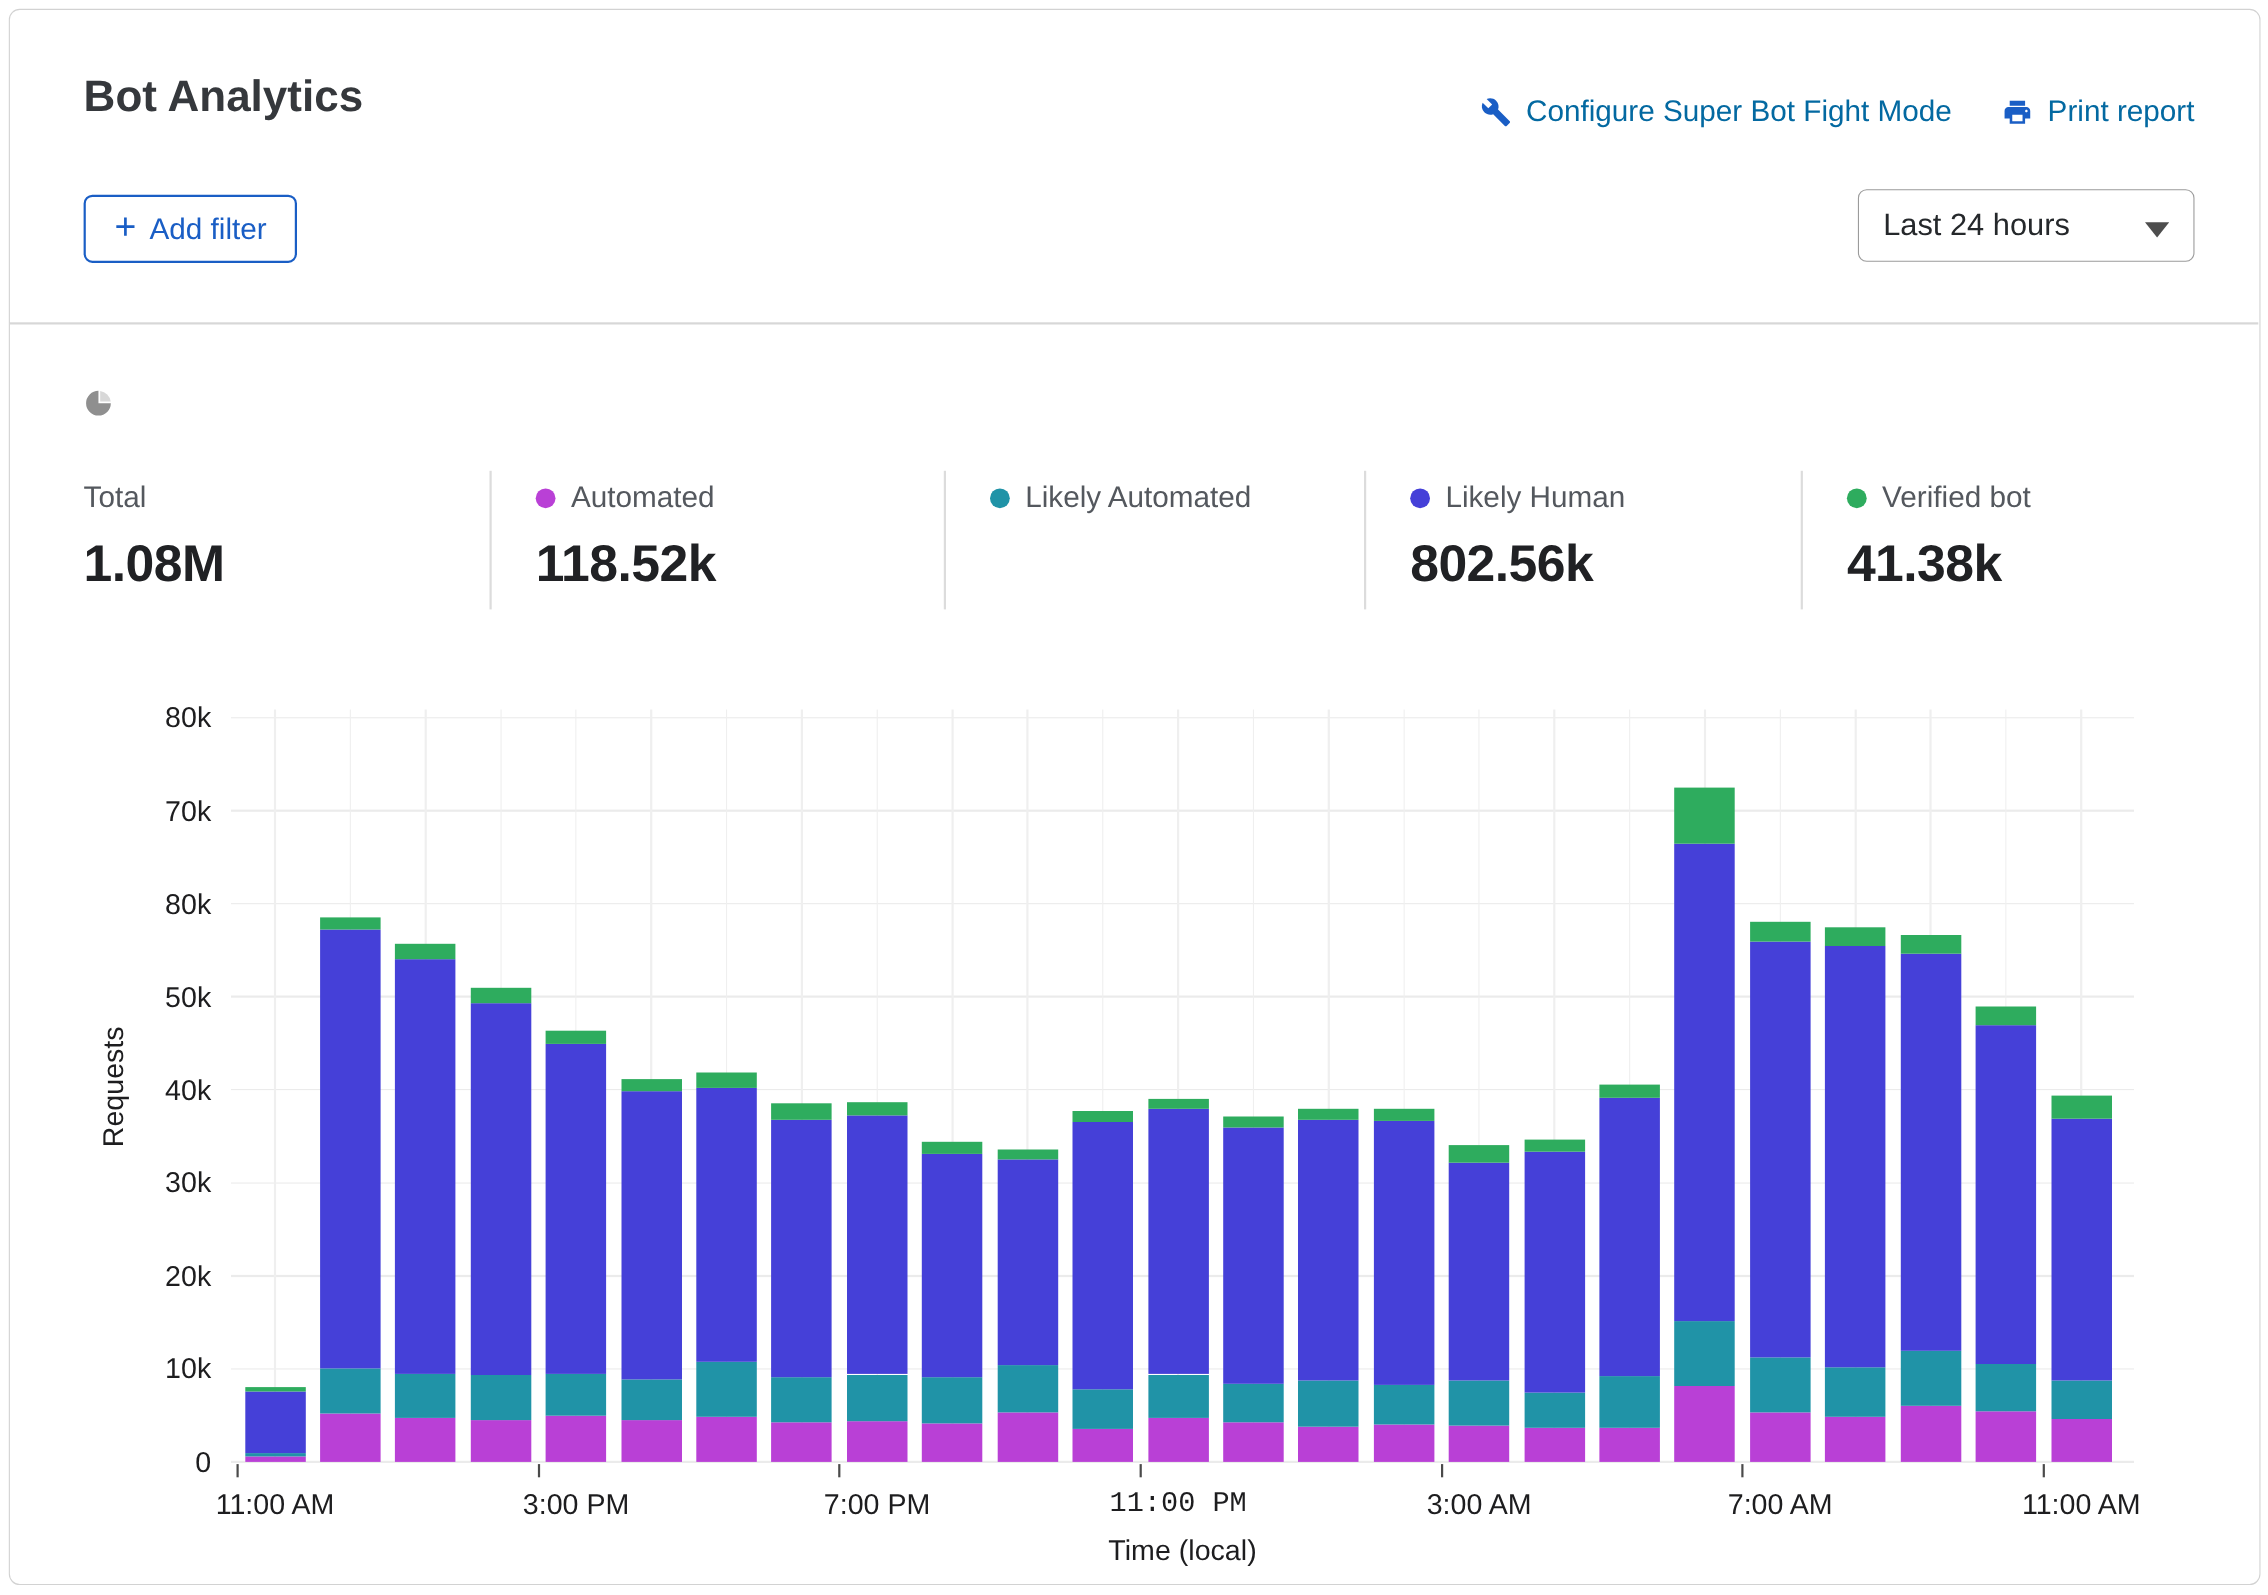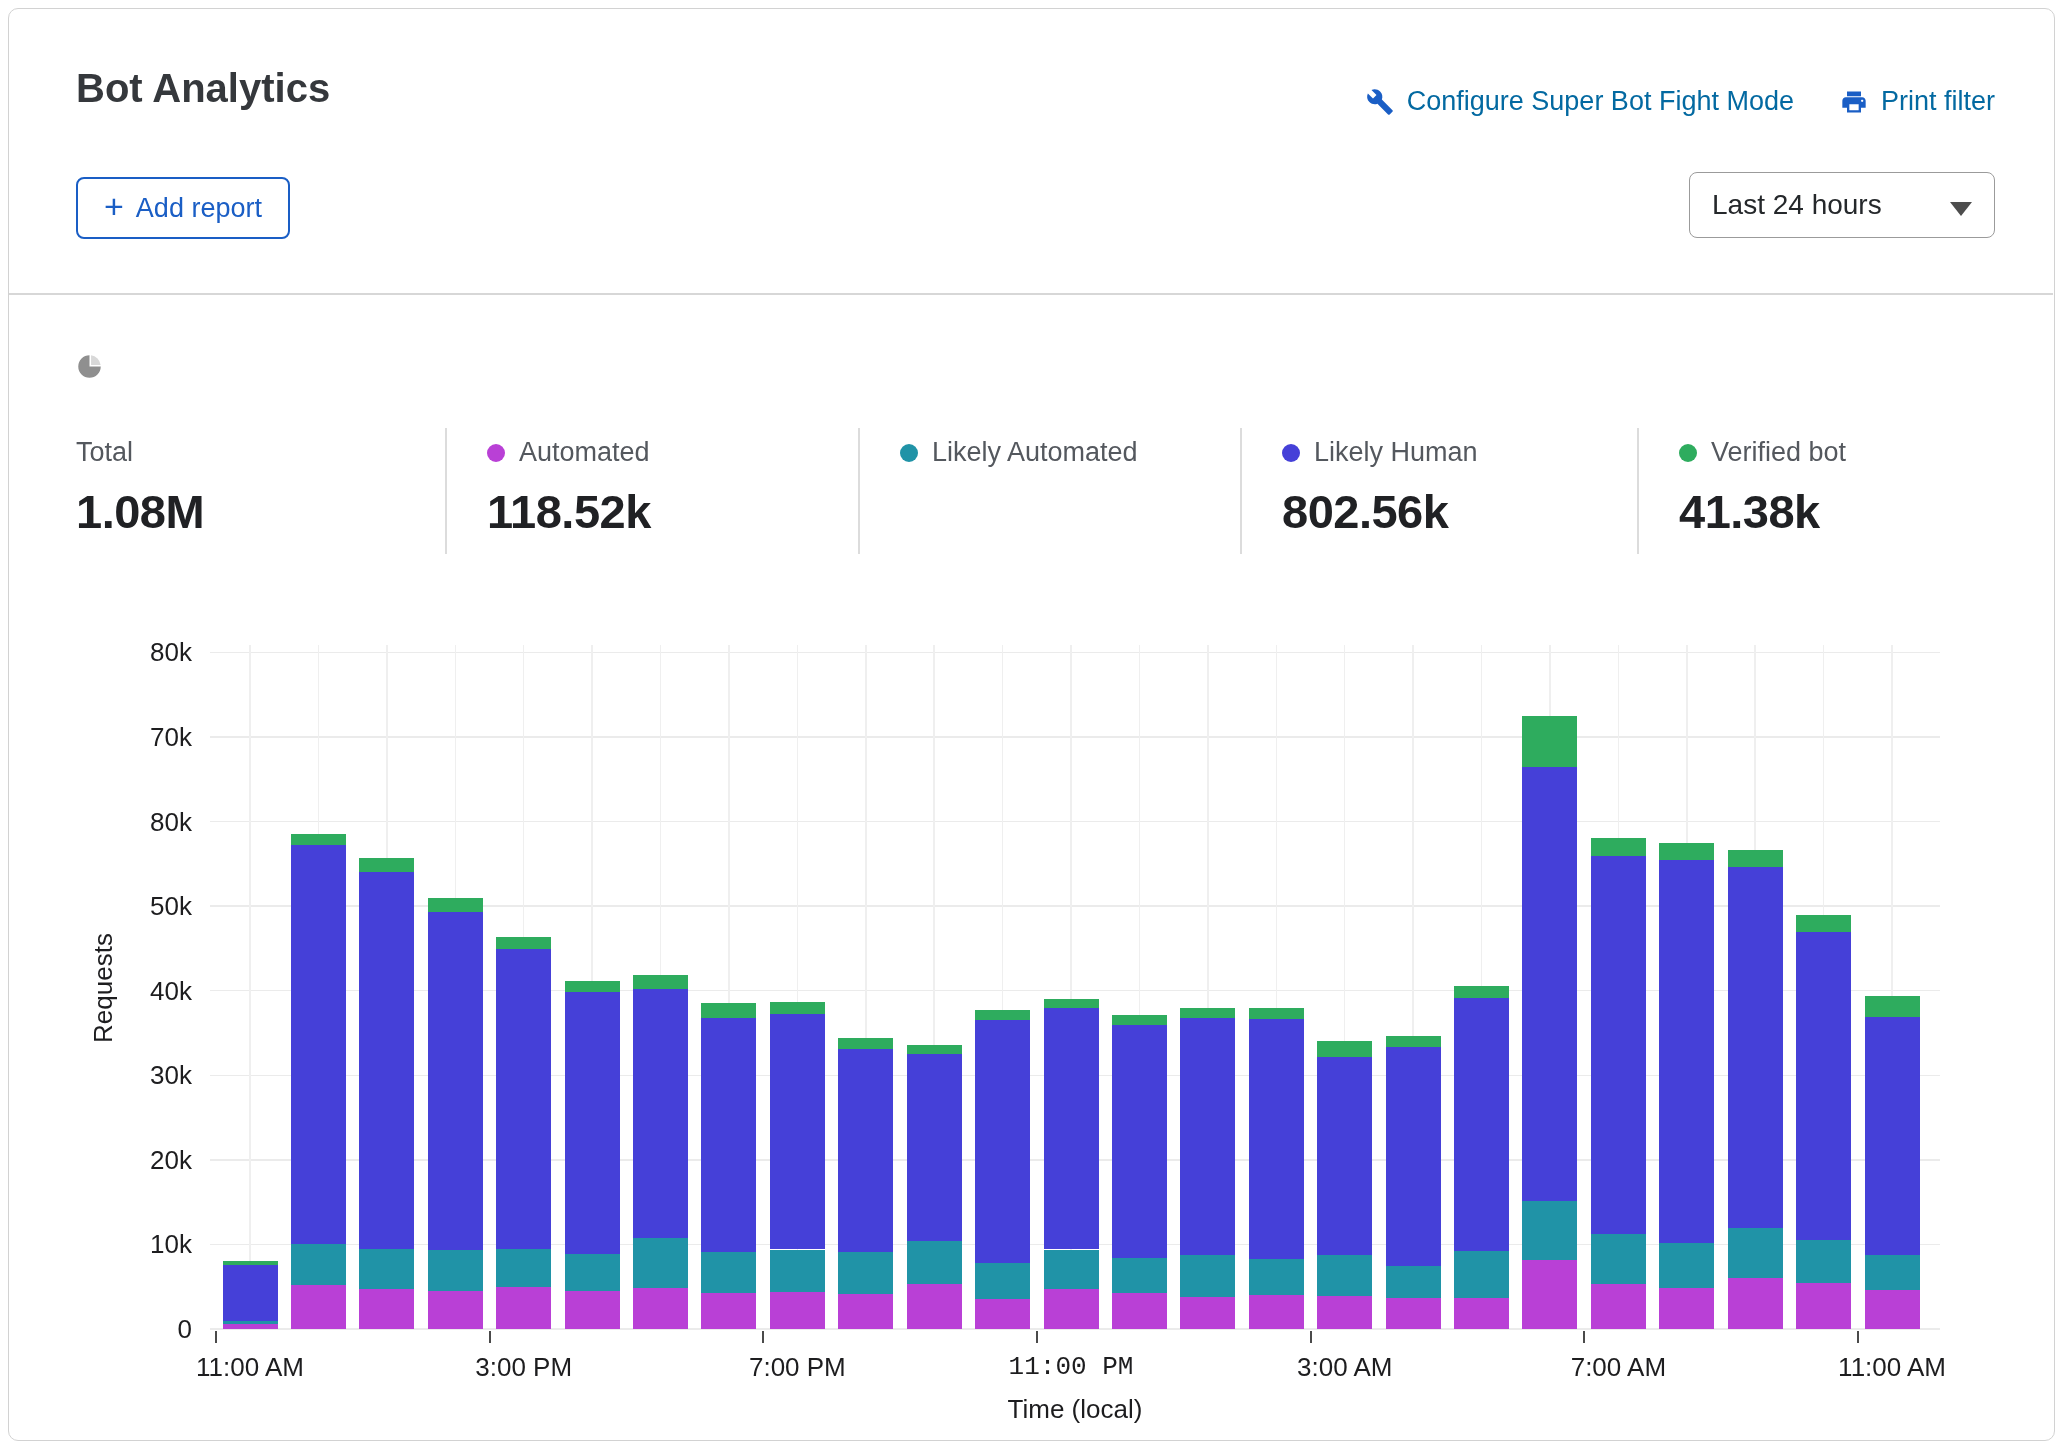--- a/index.html
+++ b/index.html
@@ -46,27 +46,27 @@
         </svg>
     </span>
     <span>Configure Super Bot Fight Mode</span>
   </a>
   <a class="hlink">
     <span>
       <svg width="28" height="28" viewBox="0 0 24 24">
           <path fill="#1a5ec5" d="M19 8H5c-1.66 0-3 1.34-3 3v6h4v4h12v-4h4v-6c0-1.66-1.34-3-3-3zm-3 11H8v-5h8v5zm3-7c-.55 0-1-.45-1-1s.45-1 1-1 1 .45 1 1-.45 1-1 1zm-1-9H6v4h12V3z"></path>
         </svg>
     </span>
-    <span>Print filter</span>
+    <span>Print report</span>
   </a>
 </div>
 
 <button class="add-filter">
   <span class="plus">+</span>
-  <span>Add report</span>
+  <span>Add filter</span>
 </button>
 
 <div class="select">
   <span>Last 24 hours</span>
   <span class="chev"></span>
 </div>
 
 <div class="hdivider"></div>
 
 <div class="section-title">

